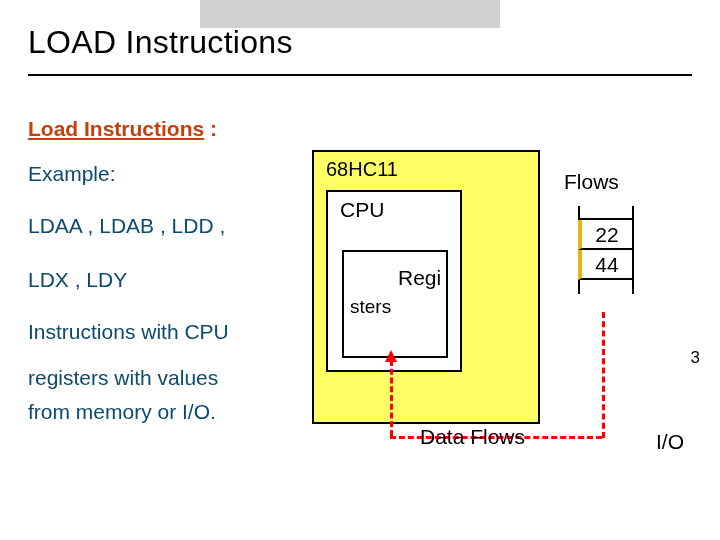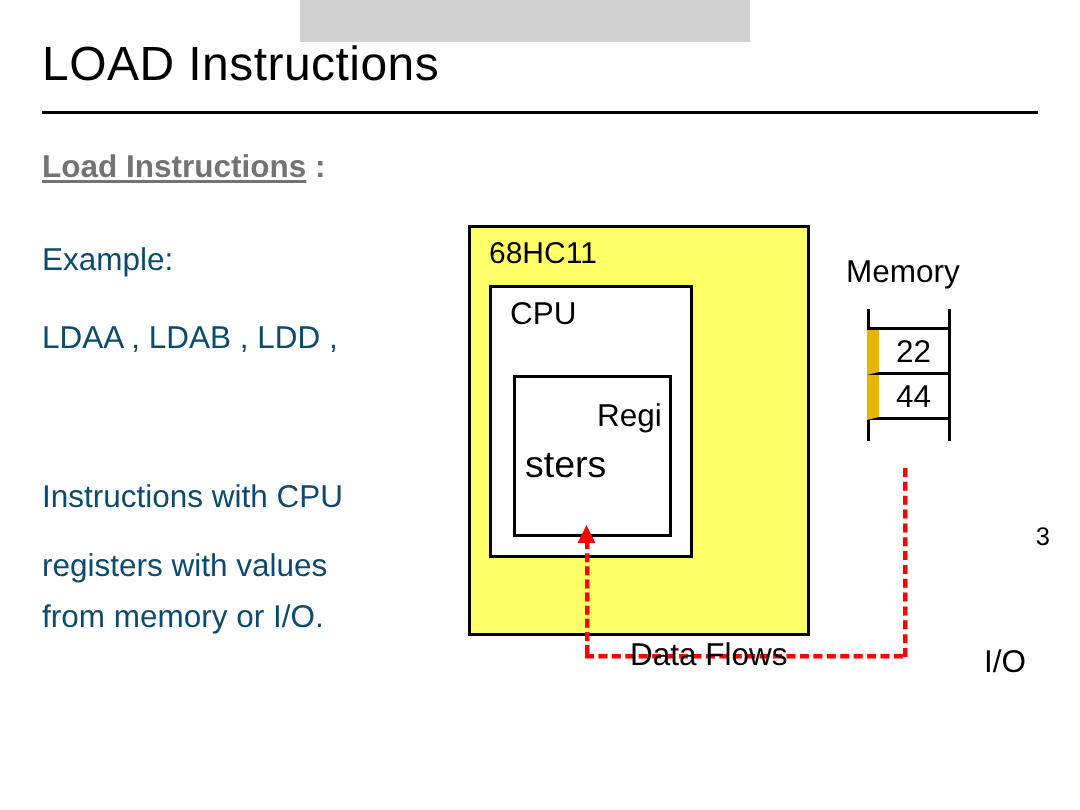--- a/index.html
+++ b/index.html
@@ -37,23 +37,23 @@
     position: absolute;
     left: 200px;
     top: 0px;
     width: 300px;
     height: 28px;
     background: rgba(0,0,0,0.18);
   }
   .subhead {
     position: absolute;
     left: 28px;
-    top: 100px;
-    font-size: 21px;
-    color: #737373;
+    top: 117px;
+    font-size: 21px;
+    color: #c2410c;
     font-weight: bold;
   }
   .subhead .ul { text-decoration: underline; }
   .body-text {
     position: absolute;
     left: 28px;
     font-size: 21px;
     color: #0c4a6e;
     line-height: 1.35;
   }
@@ -115,21 +115,21 @@
     position: absolute;
     left: 398px;
     top: 266px;
     font-size: 21px;
     color: #000;
   }
   .reg-word2 {
     position: absolute;
     left: 350px;
     top: 296px;
-    font-size: 25px;
+    font-size: 19px;
     color: #000;
     text-align: center;
   }
 
   
   .mem-label {
     position: absolute;
     left: 564px;
     top: 170px;
     font-size: 21px;
@@ -140,21 +140,21 @@
     left: 578px;
     top: 206px;
     width: 56px;
   }
   .mem-cell {
     height: 30px;
     line-height: 30px;
     text-align: center;
     font-size: 21px;
     color: #000;
-    border-left: 8px solid #eab308;
+    border-left: 4px solid #eab308;
     border-right: 2px solid #000;
     border-bottom: 2px solid #000;
     box-sizing: border-box;
     background: #fff;
   }
   .mem-top-empty {
     height: 14px;
     border-left: 2px solid #000;
     border-right: 2px solid #000;
     border-bottom: 2px solid #000;
@@ -232,35 +232,36 @@
   <div class="title-shadow"></div>
   <div class="title-block">LOAD Instructions</div>
   <div class="title-rule"></div>
 
   <div class="subhead">
     <span class="ul">Load Instructions</span><span> :</span>
   </div>
 
   <div class="body-text t-example">Example:</div>
   <div class="body-text t-ldaa">LDAA ,  LDAB ,  LDD ,</div>
+  <div class="body-text t-ldx">LDX ,  LDY</div>
   <div class="body-text t-instr">Instructions with  CPU</div>
   <div class="body-text t-reg">registers with values</div>
   <div class="body-text t-mem">from memory or I/O.</div>
 
   <div class="hc11"></div>
   <div class="hc11-label">68HC11</div>
 
   <div class="cpu"></div>
   <div class="cpu-label">CPU</div>
 
   <div class="registers"></div>
   <div class="reg-word1">Regi</div>
   <div class="reg-word2">sters</div>
 
-  <div class="mem-label">Memory</div>
+  <div class="mem-label">Flows</div>
   <div class="mem-stack">
     <div class="mem-top-empty"></div>
     <div class="mem-cell">22</div>
     <div class="mem-cell">44</div>
     <div class="mem-bot-empty"></div>
   </div>
 
   <div class="dash-v-mem"></div>
   <div class="dash-h"></div>
   <div class="dash-v-reg"></div>

